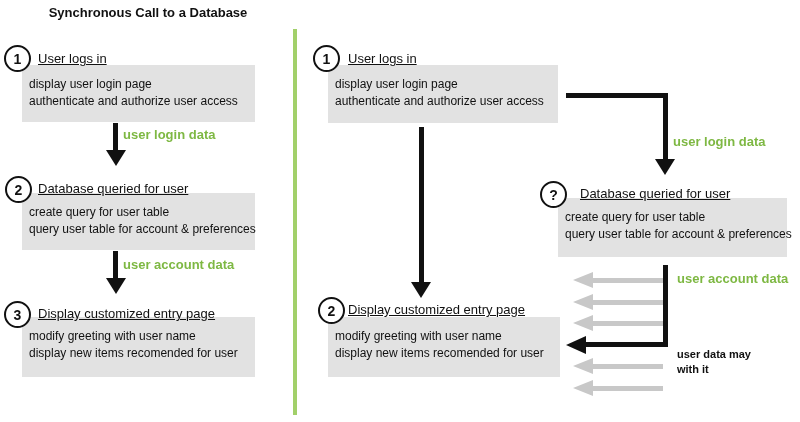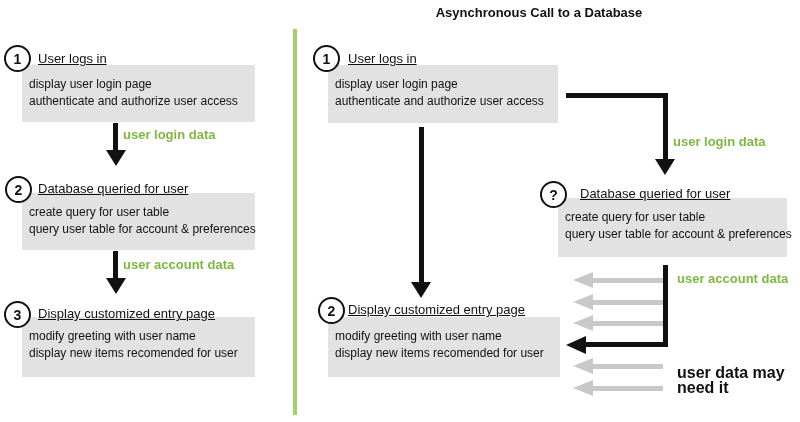--- a/index.html
+++ b/index.html
@@ -32,28 +32,28 @@
     border-top:16px solid var(--ink);
   }
   .head-left{
     position:absolute;width:0;height:0;
     border-top:9px solid transparent;border-bottom:9px solid transparent;
     border-right:20px solid var(--ink);
   }
   .gray .head-left{border-top-width:8px;border-bottom-width:8px;border-right-color:var(--arrow-gray);}
   .gray .hshaft{background:var(--arrow-gray);}
   .glabel{position:absolute;font-size:13px;font-weight:bold;color:var(--label-green);white-space:nowrap;}
-  .note{position:absolute;font-size:16px;font-weight:bold;line-height:15px;white-space:nowrap;margin-top:18px;}
+  .note{position:absolute;font-size:11px;font-weight:bold;line-height:15px;white-space:nowrap;}
 </style>
 </head>
 <body>
 
 <div class="stage">
 
-  <div class="col-title" style="left:300px;top:5px;width:478px">Asynchronous Call to a Database</div>
+  <div class="col-title" style="left:0;top:5px;width:296px">Synchronous Call to a Database</div>
 
   <div class="divider"></div>
 
   <div class="circle" style="left:4px;top:45px">1</div>
   <div class="heading" style="left:38px;top:51px">User logs in</div>
   <div class="gbox" style="left:22px;top:65px;width:233px;height:57px">
     <div class="boxline">display user login page</div>
     <div class="boxline">authenticate and authorize user access</div>
   </div>
 
@@ -130,16 +130,16 @@
   </div>
   <div class="gray">
     <div class="hshaft" style="left:593px;top:386px;width:70px"></div>
     <div class="head-left" style="left:573px;top:380px"></div>
   </div>
 
   <div class="glabel" style="left:677px;top:271px">user account data</div>
 
   <div class="note" style="left:677px;top:347px">
     <div>user data may</div>
-    <div>need it</div>
+    <div>with it</div>
   </div>
 
 </div>
 
 </body></html>

